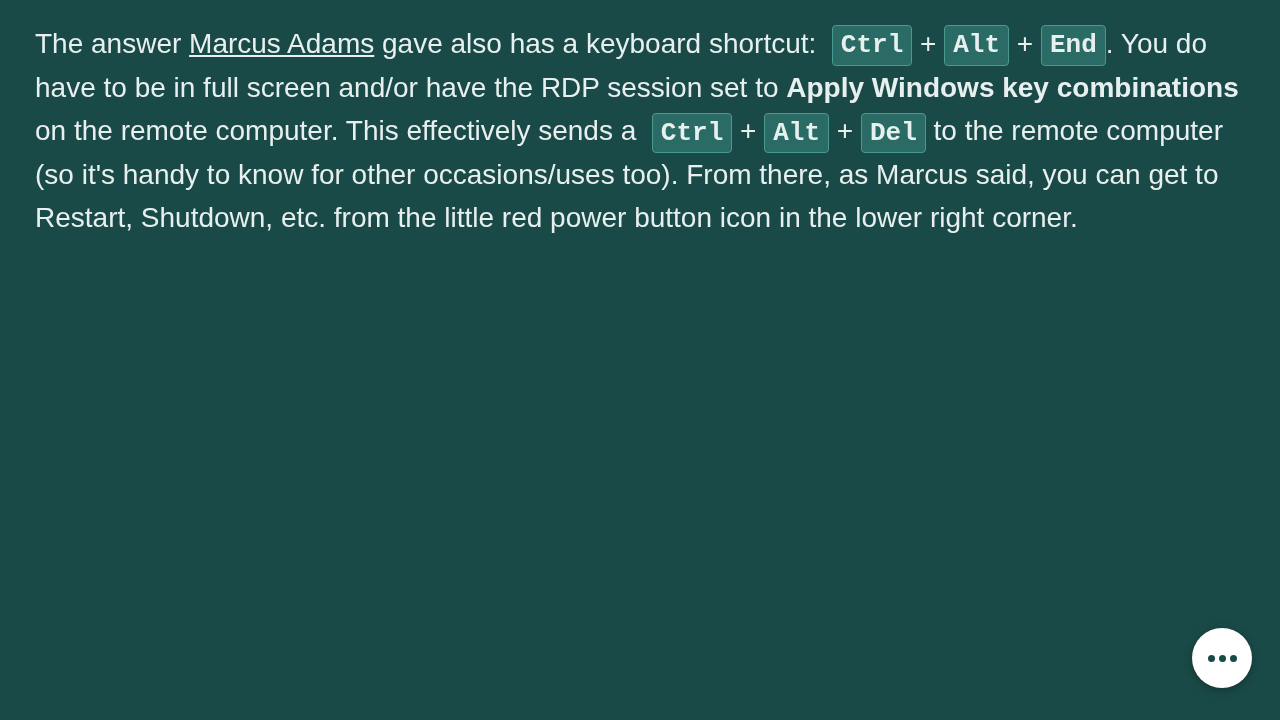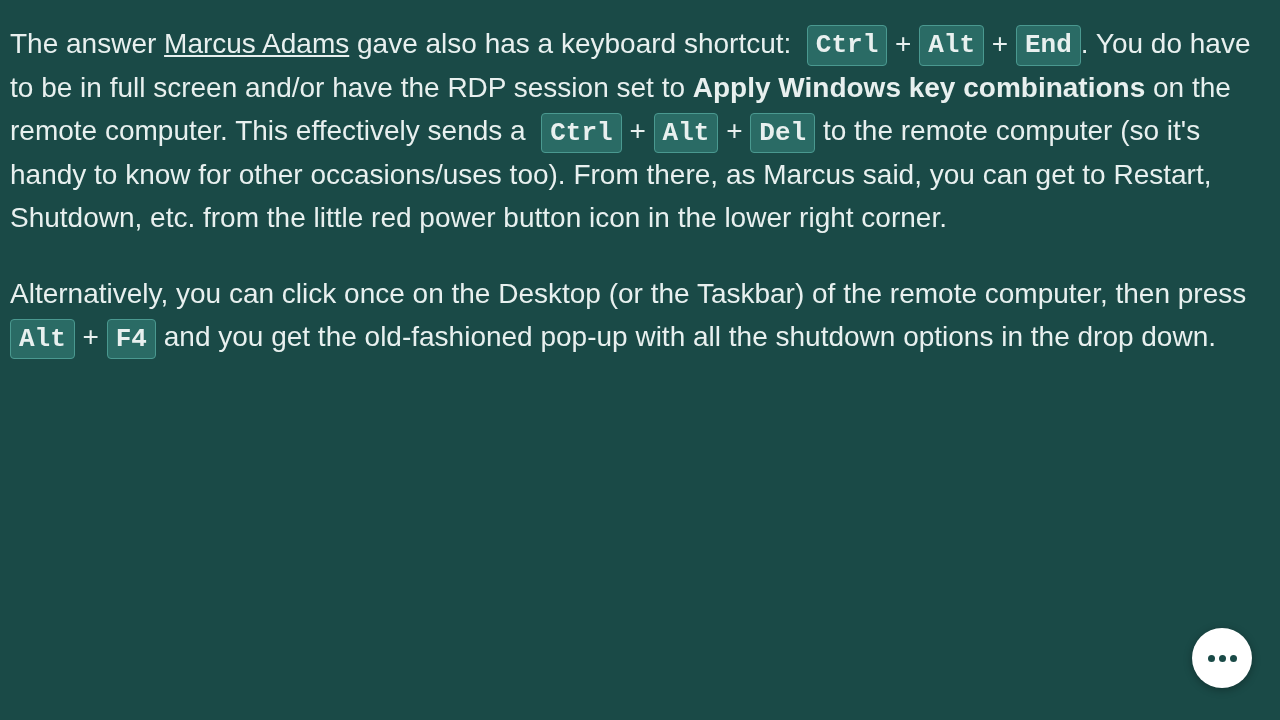--- a/index.html
+++ b/index.html
@@ -12,21 +12,21 @@
       width: 1280px;
       height: 720px;
       background-color: #1a4a47;
       font-family: -apple-system, BlinkMacSystemFont, 'Segoe UI', Arial, sans-serif;
       color: #e8f0ef;
       overflow: hidden;
       position: relative;
     }
 
     .content {
-      padding: 22px 10px;
+      padding: 22px 35px;
       max-width: 1280px;
       line-height: 1.55;
       font-size: 28px;
     }
 
     .paragraph {
       margin-bottom: 32px;
     }
 
     .paragraph p {
@@ -92,26 +92,20 @@
 
 <div class="content">
   <div class="paragraph">
     <p>
       The answer <a class="link">Marcus Adams</a> gave also has a keyboard shortcut:&nbsp;
       <kbd>Ctrl</kbd> + <kbd>Alt</kbd> + <kbd>End</kbd>. You do have to be in full screen and/or have the RDP session set to <span class="bold">Apply Windows key combinations</span> on the remote computer. This effectively sends a&nbsp;
       <kbd>Ctrl</kbd> + <kbd>Alt</kbd> + <kbd>Del</kbd> to the remote computer (so it's handy to know for other occasions/uses too). From there, as Marcus said, you can get to Restart, Shutdown, etc. from the little red power button icon in the lower right corner.
     </p>
   </div>
 
-  <div class="paragraph">
-    <p>
-      Alternatively, you can click once on the Desktop (or the Taskbar) of the remote computer, then press&nbsp;
-      <kbd>Alt</kbd> + <kbd>F4</kbd> and you get the old-fashioned pop-up with all the shutdown options in the drop down.
-    </p>
-  </div>
 </div>
 
 <div class="chat-button">
   <div class="dots">
     <div class="dot"></div>
     <div class="dot"></div>
     <div class="dot"></div>
   </div>
 </div>
 

